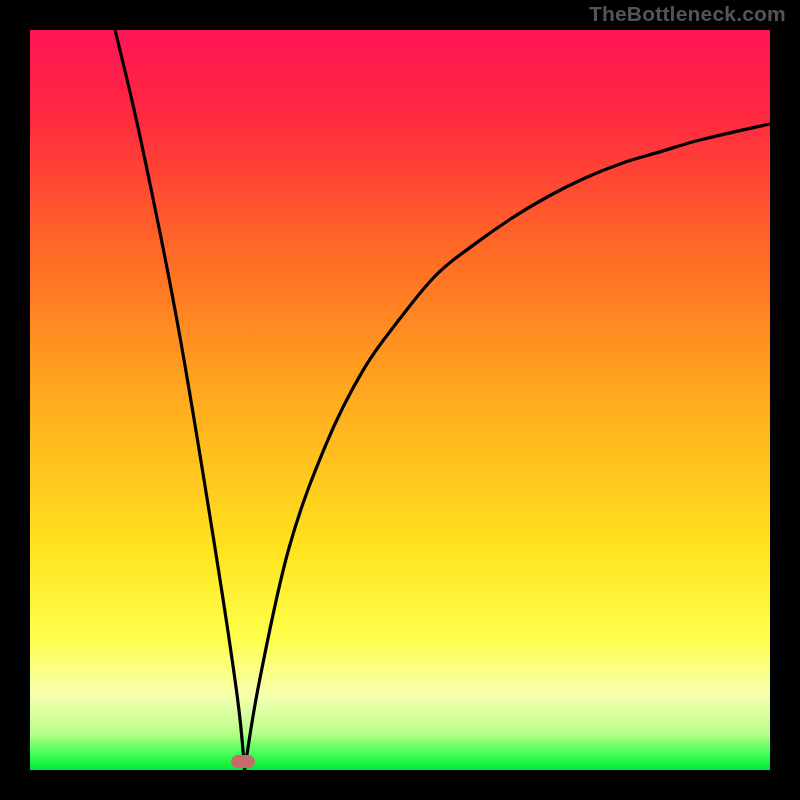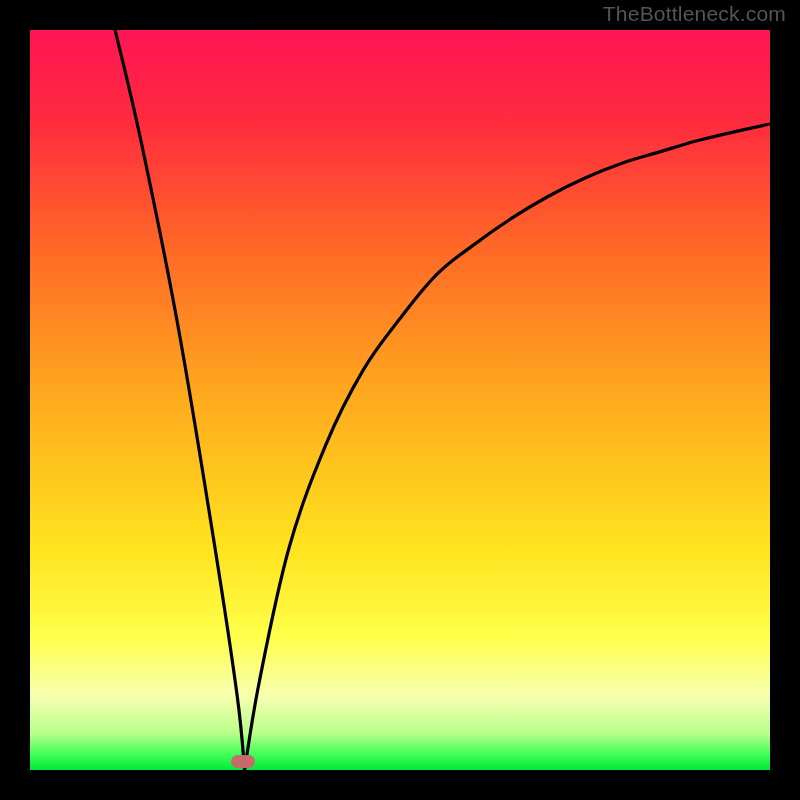--- a/index.html
+++ b/index.html
@@ -16,21 +16,21 @@
     width: 800px;
     height: 800px;
     background: #000;
   }
   .watermark {
     position: absolute;
     top: 2px;
     right: 14px;
     color: #555;
     font-size: 21px;
-    font-weight: 400;
+    font-weight: 700;
     letter-spacing: 0.2px;
     z-index: 10;
   }
   .plot {
     position: absolute;
     left: 30px;
     top: 30px;
     width: 740px;
     height: 740px;
     overflow: hidden;

